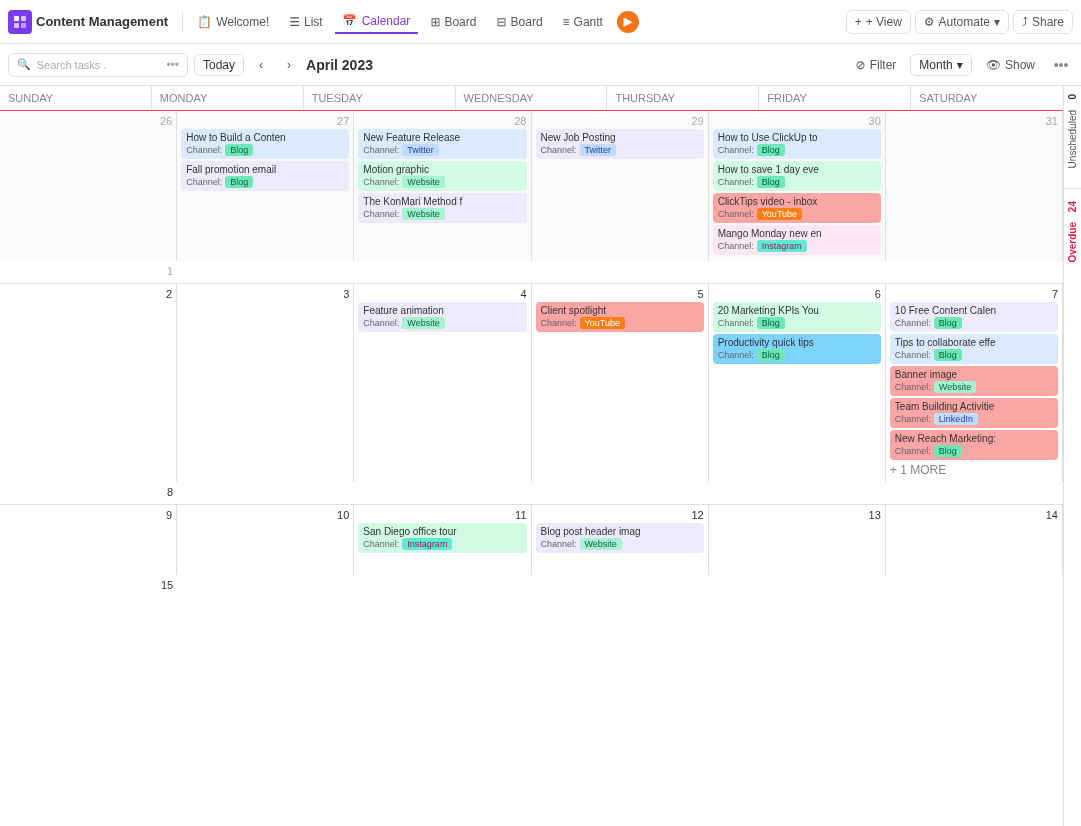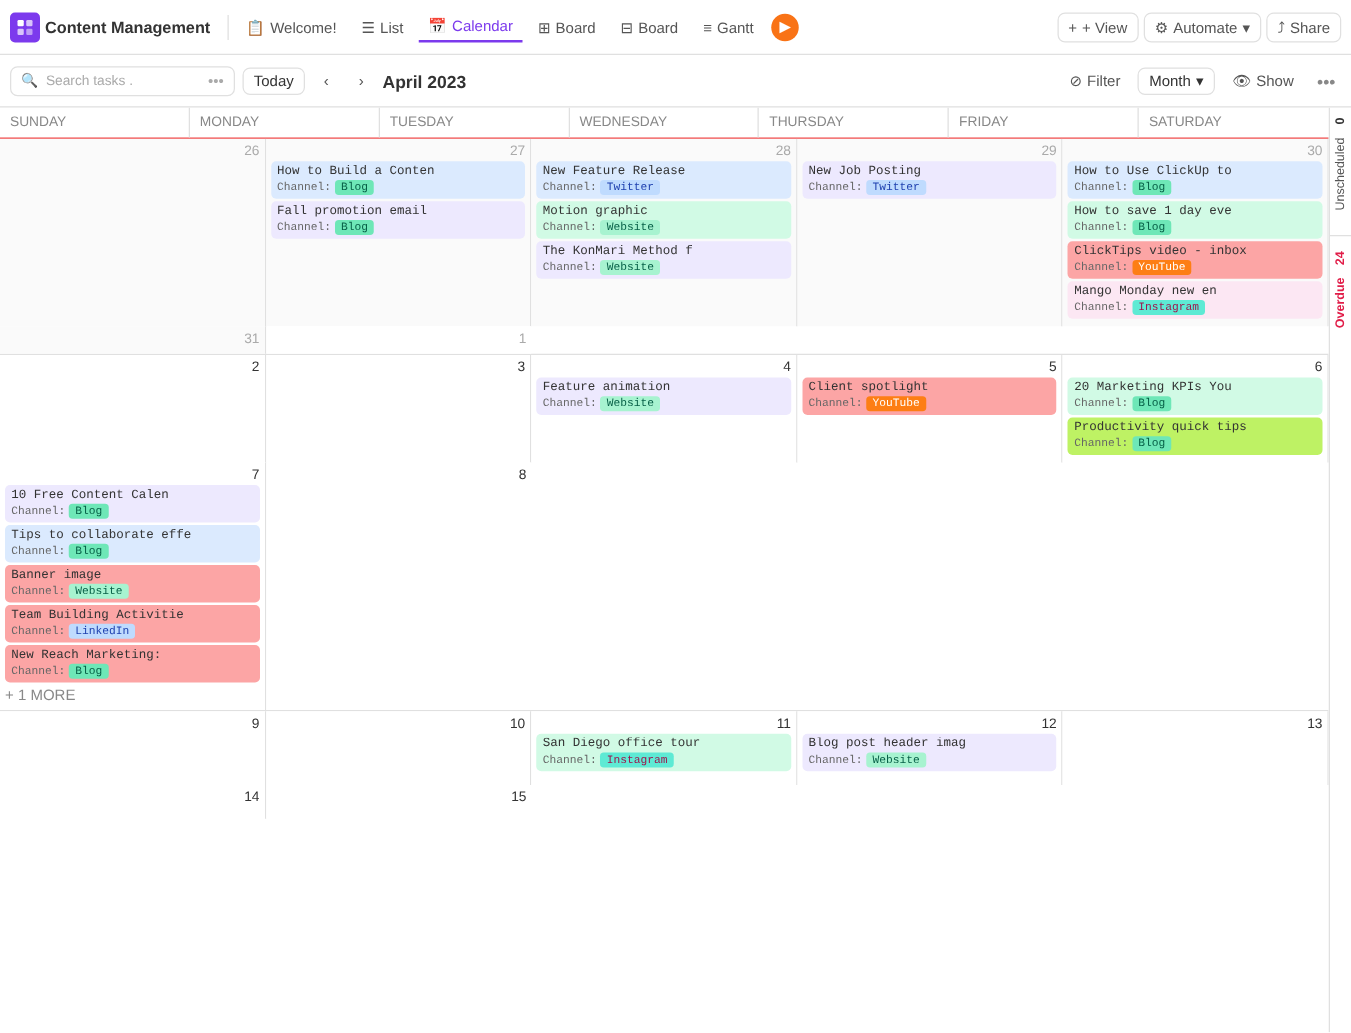--- a/index.html
+++ b/index.html
@@ -30,48 +30,48 @@
     .show-btn { display: flex; align-items: center; gap: 4px; padding: 3px 8px; border-radius: 6px; cursor: pointer; font-size: 12px; color: #555; }
 
     
     .calendar-wrapper { display: flex; height: calc(826px - 44px - 42px); overflow: hidden; }
     .calendar-main { flex: 1; overflow: hidden; display: flex; flex-direction: column; }
     .day-headers { display: grid; grid-template-columns: repeat(7, 1fr); border-bottom: 1px solid #ef4444; }
     .day-header { padding: 6px 8px; font-size: 11px; font-weight: 500; color: #888; text-transform: uppercase; border-right: 1px solid #e0e0e0; }
     .day-header:last-child { border-right: none; }
 
     .calendar-grid { flex: 1; display: grid; grid-template-rows: repeat(5, 1fr); overflow: hidden; }
-    .calendar-row { display: grid; grid-template-columns: repeat(5, 1fr); border-bottom: 1px solid #e0e0e0; }
+    .calendar-row { display: grid; grid-template-columns: repeat(6, 1fr); border-bottom: 1px solid #e0e0e0; }
     .calendar-row:last-child { border-bottom: none; }
 
     .day-cell { border-right: 1px solid #e0e0e0; padding: 4px; position: relative; min-height: 0; overflow: hidden; background: white; }
     .day-cell:last-child { border-right: none; }
     .day-cell.other-month { background: #fafafa; }
 
     .day-number { text-align: right; font-size: 11px; color: #aaa; margin-bottom: 2px; }
     .day-number.current-week { color: #333; }
 
-    .task-card { border-radius: 4px; padding: 3px 5px; margin-bottom: 2px; font-size: 10px; cursor: pointer; overflow: hidden; font-family: Liberation Mono, monospace; }
+    .task-card { border-radius: 4px; padding: 3px 5px; margin-bottom: 2px; font-size: 10px; cursor: pointer; overflow: hidden; }
     .task-title { font-weight: 500; color: #333; white-space: nowrap; overflow: hidden; text-overflow: ellipsis; margin-bottom: 1px; }
     .task-channel { display: flex; align-items: center; gap: 3px; font-size: 9px; color: #666; }
     .channel-badge { padding: 1px 5px; border-radius: 3px; font-size: 9px; font-weight: 500; white-space: nowrap; text-align: center; }
 
     .badge-blog { background: #6ee7b7; color: #065f46; }
     .badge-twitter { background: #bfdbfe; color: #1e40af; }
     .badge-website { background: #a7f3d0; color: #065f46; }
     .badge-youtube { background: #fd7e14; color: white; }
     .badge-instagram { background: #5eead4; color: #9d174d; }
     .badge-linkedin { background: #bfdbfe; color: #1e40af; }
 
     .card-blue { background: #dbeafe; }
     .card-green { background: #d1fae5; }
     .card-purple { background: #ede9fe; }
     .card-yellow { background: #fca5a5; }
     .card-pink { background: #fce7f3; }
-    .card-teal { background: #bef264; }
+    .card-teal { background: #7dd3fc; }
 
     .more-link { font-size: 12px; color: #888; cursor: pointer; padding: 1px 0; }
 
     
     .side-panel { width: 18px; border-left: 1px solid #e0e0e0; display: flex; flex-direction: column; align-items: center; overflow: visible; position: relative; }
     .side-panel-text { writing-mode: vertical-rl; font-size: 10px; color: #e11d48; font-weight: 600; transform: rotate(180deg); padding: 8px 0; cursor: pointer; }
     .side-panel-count { writing-mode: vertical-rl; font-size: 10px; font-weight: 700; color: #333; transform: rotate(180deg); }
     .side-panel-divider { width: 100%; height: 1px; background: #e0e0e0; margin: 4px 0; }
   </style>
 </head>

